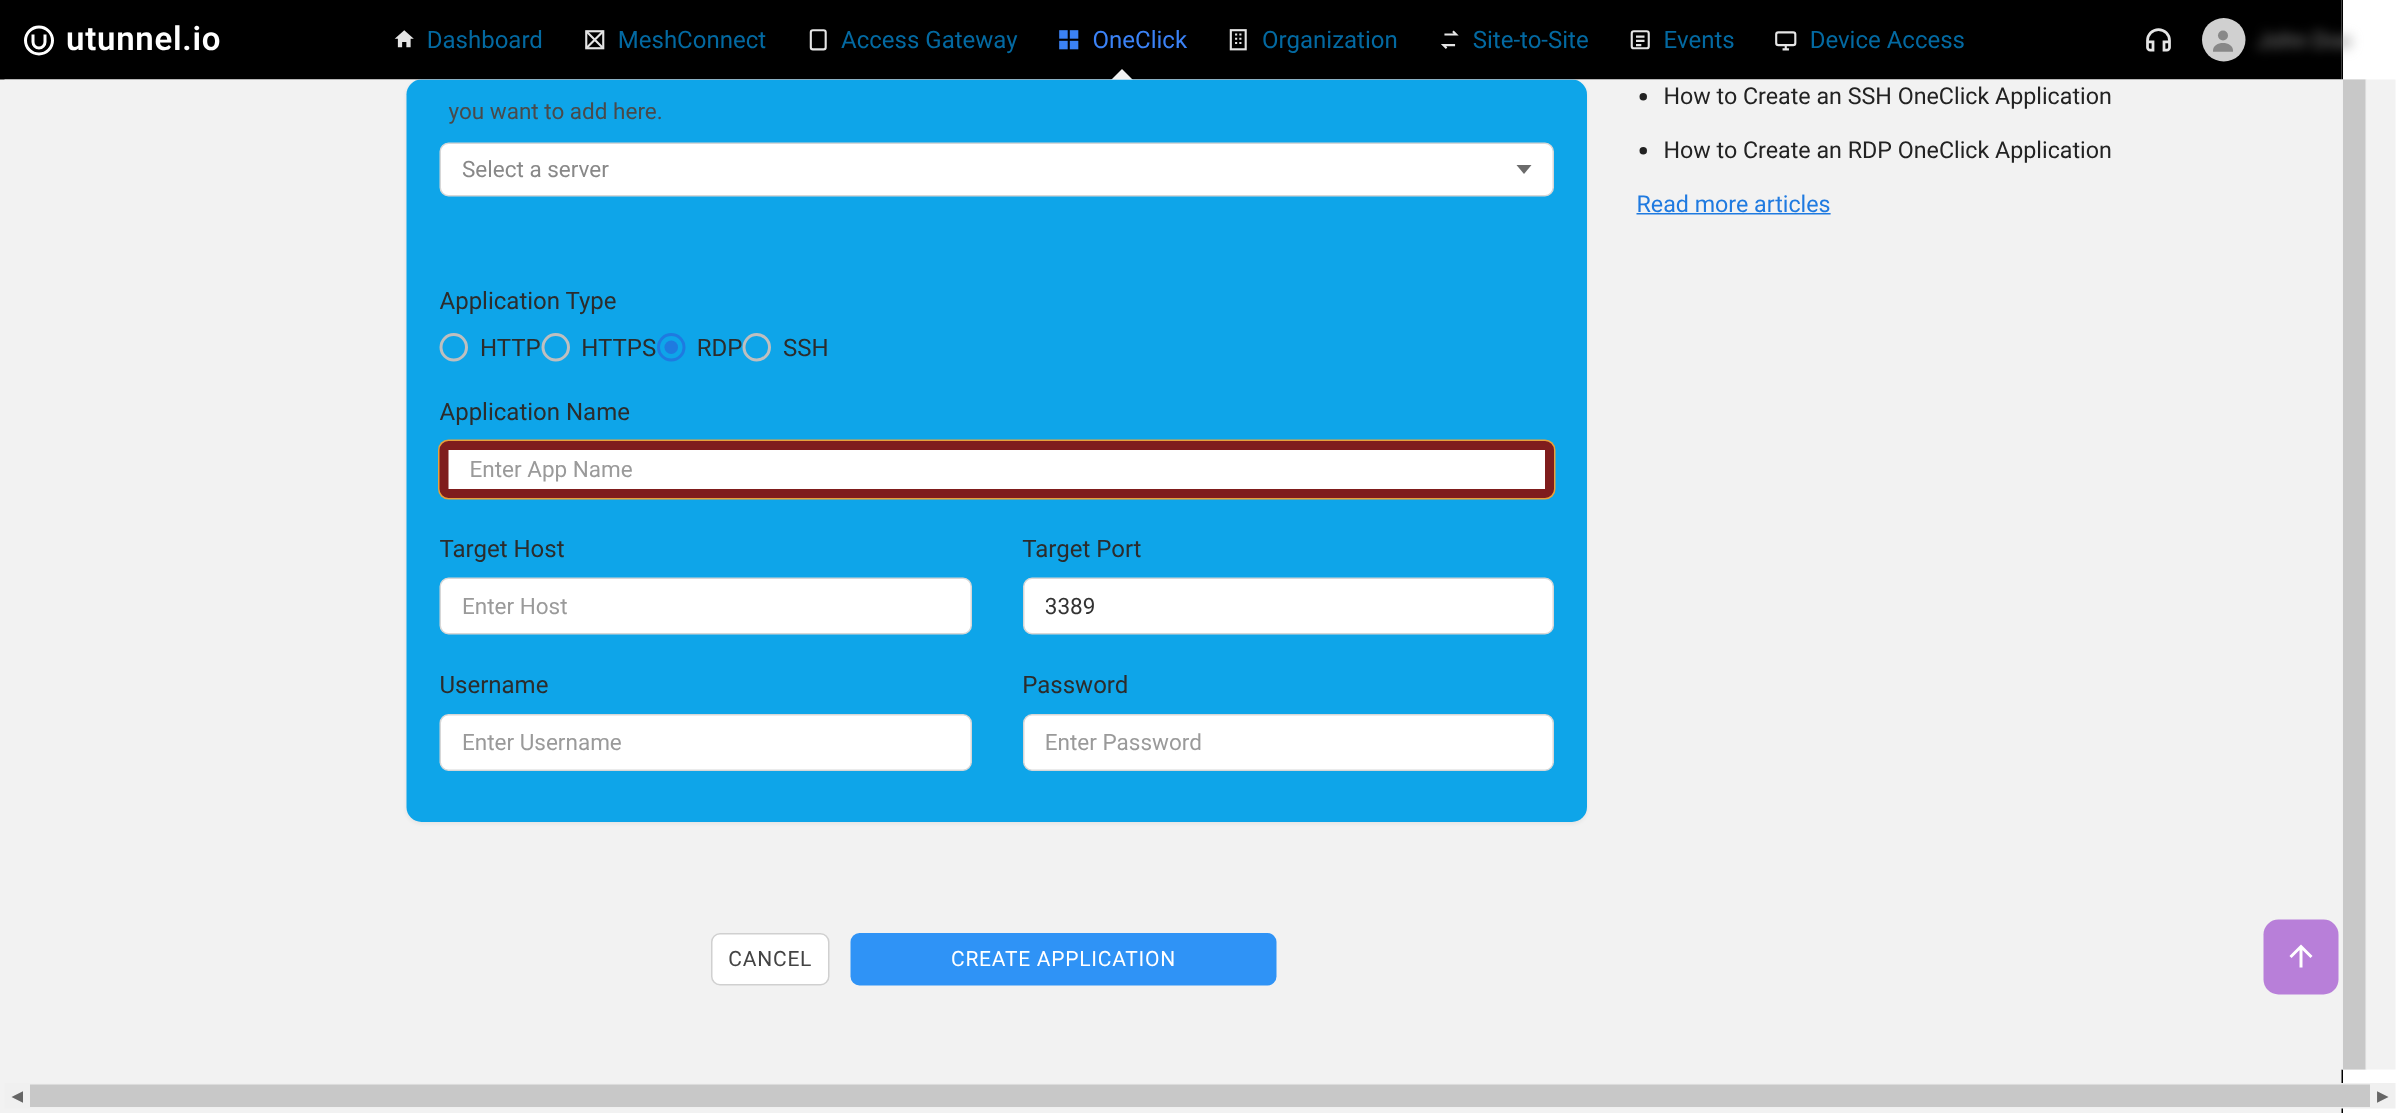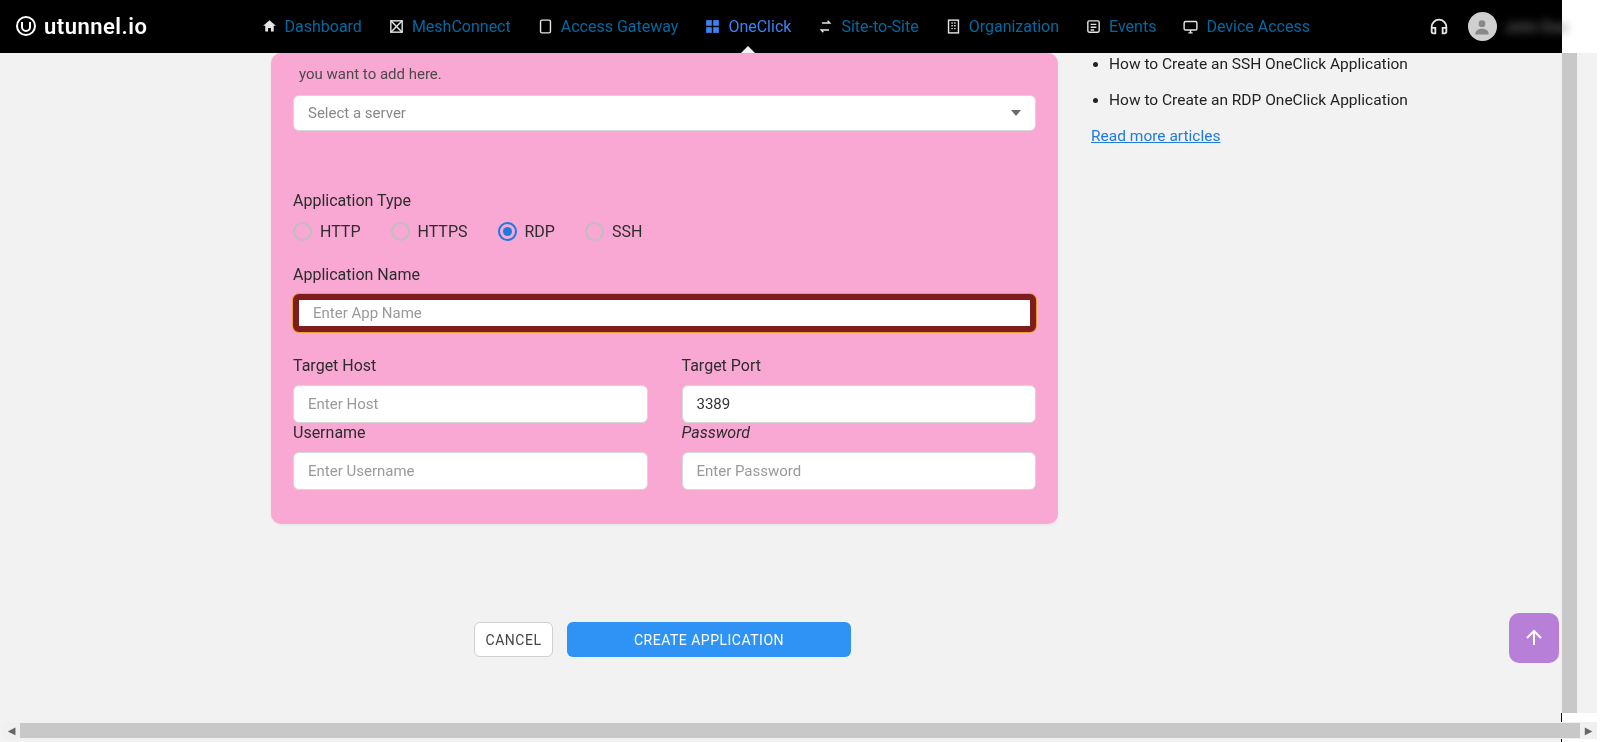--- a/index.html
+++ b/index.html
@@ -1,45 +1,45 @@
 <!DOCTYPE html>
 <html><head>
 <meta charset="utf-8">
 <style>
   * { box-sizing: border-box; margin: 0; padding: 0; font-family: -apple-system, BlinkMacSystemFont, "Segoe UI", Roboto, Arial, sans-serif; }
   body { background: #f2f2f2; width: 1600px; height: 742px; overflow: hidden; position: relative; }
 
   
   .nav { background: #000; height: 53px; display: flex; align-items: center; padding: 0 14px; color: #fff; }
-  .logo { display: flex; gap: 6px; font-weight: 600; font-size: 22px; letter-spacing: 0.5px; margin-right: 100px;}
+  .logo { display: flex; align-items: center; gap: 6px; font-weight: 600; font-size: 22px; letter-spacing: 0.5px; margin-right: 100px;}
   .logo svg { width: 24px; height: 24px; }
   .nav-items { display: flex; align-items: center; gap: 0; }
   .nav-item { display: flex; align-items: center; gap: 7px; padding: 0 13px; height: 53px; color: #0369a1; font-size: 16px; cursor: pointer; position: relative; }
   .nav-item.active { color: #3b82f6; }
   .nav-item.active::after { content:""; position:absolute; left:50%; bottom:-1px; transform:translateX(-50%); width:0; height:0; border-left:8px solid transparent; border-right:8px solid transparent; border-bottom:8px solid #f2f2f2;}
   .nav-item svg { width: 17px; height: 17px; flex-shrink:0;}
   .nav-right { margin-left: auto; display: flex; align-items: center; gap: 18px; }
   .support-icon { width:22px; height:22px; }
   .avatar { width:29px; height:29px; border-radius:50%; background:#d0d0d0; display:flex; align-items:center; justify-content:center;}
   .avatar svg{width:20px;height:20px;}
   .user-chunk{display:flex;align-items:center;gap:8px;cursor:pointer;}
   .user-name{color:#888; font-size:15px; filter:blur(4px);}
   .caret-down{width:0;height:0;border-left:5px solid transparent;border-right:5px solid transparent;border-top:5px solid #aaa;}
 
   
   .workspace { position:absolute; top:53px; left:3px; right:3px; bottom:29px; background:#f2f2f2; overflow:hidden;}
-  .card { position:absolute; left:268px; top:0; width:787px; background:#f9a8d4; border-radius:10px; box-shadow:0 1px 3px rgba(0,0,0,0.06); padding:0 0 30px 0;}
+  .card { position:absolute; left:268px; top:0; width:787px; background:#0ea5e9; border-radius:10px; box-shadow:0 1px 3px rgba(0,0,0,0.06); padding:0 0 30px 0;}
   .row{display:flex; gap:34px; padding:0 0 0 0;}
   .col{flex:1;}
   .text-input{width:100%; height:38px; border:1px solid #d7d7d7; border-radius:6px; padding:0 14px; font-size:15px; color:#333; background:#fff;}
   .text-input::placeholder{color:#9a9a9a;}
   .text-input.highlight{border:6px solid #7f1d1d; box-shadow:0 0 0 1px #e8a13a;}
   .select-box{width:100%; height:36px; border:1px solid #d7d7d7; border-radius:6px; padding:0 14px; font-size:15px; color:#888; background:#fff; display:flex; align-items:center; justify-content:space-between; cursor:pointer;}
   .tri{width:0;height:0;border-left:5px solid transparent;border-right:5px solid transparent;border-top:6px solid #6b6b6b;}
-  .radio-row{display:flex; gap:30px; align-items:center; margin-top:4px;text-align:right;}
+  .radio-row{display:flex; align-items:center; margin-top:4px;text-align:right;}
   .radio-opt{display:flex; align-items:center; gap:8px; cursor:pointer;}
   .radio-circle{width:19px;height:19px;border:2px solid #bfbfbf;border-radius:50%;display:flex;align-items:center;justify-content:center;}
   .radio-opt.selected .radio-circle{border-color:#1f7ae0;}
   .radio-opt.selected .radio-circle::after{content:"";width:9px;height:9px;background:#1f7ae0;border-radius:50%;}
   .radio-label{font-size:16px;color:#2c2c2c;}
 
   
   .help{position:absolute; left:1088px; top:0; width:360px;}
   .help ul{list-style:disc; padding-left:18px;}
   .help li{color:#222; font-size:15.5px; line-height:1.45; margin-bottom:14px; cursor:pointer;}
@@ -104,30 +104,30 @@
       <svg viewBox="0 0 24 24" fill="#3b82f6">
           <rect x="3" y="3" width="8" height="8"></rect>
           <rect x="13" y="3" width="8" height="8"></rect>
           <rect x="3" y="13" width="8" height="8"></rect>
           <rect x="13" y="13" width="8" height="8"></rect>
         </svg>
       <span>OneClick</span>
     </div>
     <div class="nav-item">
       <svg viewBox="0 0 24 24" fill="none" stroke="#e5e5e5" stroke-width="2">
-          <path d="M7 7h11l-3-3M17 17H6l3 3"></path>
-        </svg>
-      <span>Site-to-Site</span>
-    </div>
-    <div class="nav-item">
-      <svg viewBox="0 0 24 24" fill="none" stroke="#e5e5e5" stroke-width="2">
           <rect x="5" y="3" width="14" height="18"></rect>
           <path d="M9 7h2M13 7h2M9 11h2M13 11h2M9 15h2M13 15h2"></path>
         </svg>
       <span>Organization</span>
+    </div>
+    <div class="nav-item">
+      <svg viewBox="0 0 24 24" fill="none" stroke="#e5e5e5" stroke-width="2">
+          <path d="M7 7h11l-3-3M17 17H6l3 3"></path>
+        </svg>
+      <span>Site-to-Site</span>
     </div>
     <div class="nav-item">
       <svg viewBox="0 0 24 24" fill="none" stroke="#e5e5e5" stroke-width="2">
           <rect x="4" y="4" width="16" height="16" rx="2"></rect>
           <path d="M8 9h8M8 13h8M8 17h5"></path>
         </svg>
       <span>Events</span>
     </div>
     <div class="nav-item">
       <svg viewBox="0 0 24 24" fill="none" stroke="#e5e5e5" stroke-width="2">
@@ -187,38 +187,38 @@
             <span class="radio-label">SSH</span>
           </div>
         </div>
       </div>
 
       <div style="margin-bottom:24px;">
         <div class="flabel" style="font-size:16px;color:#2c2c2c;margin-bottom:10px;">Application Name</div>
         <input class="text-input highlight" placeholder="Enter App Name" style="">
       </div>
 
-      <div class="row" style="">
+      <div class="row" style="margin-bottom:24px;">
         <div class="col">
           <div class="flabel" style="font-size:16px;color:#2c2c2c;margin-bottom:10px;">Target Host</div>
           <input class="text-input" placeholder="Enter Host" style="">
         </div>
         <div class="col">
           <div class="flabel" style="font-size:16px;color:#2c2c2c;margin-bottom:10px;">Target Port</div>
           <input class="text-input" value="3389" style="">
         </div>
       </div>
 
       <div class="row" style="margin-bottom:4px;">
         <div class="col">
           <div class="flabel" style="font-size:16px;color:#2c2c2c;margin-bottom:10px;">Username</div>
           <input class="text-input" placeholder="Enter Username" style="">
         </div>
         <div class="col">
-          <div class="flabel" style="font-size:16px;color:#2c2c2c;margin-bottom:10px;font-style:italic;">Password</div>
+          <div class="flabel" style="font-size:16px;color:#2c2c2c;margin-bottom:10px;">Password</div>
           <input class="text-input" type="password" placeholder="Enter Password" style="">
         </div>
       </div>
     </div>
   </div>
 
   <div class="help">
     <ul>
       <li>How to Create an SSH OneClick Application</li>
       <li>How to Create an RDP OneClick Application</li>

